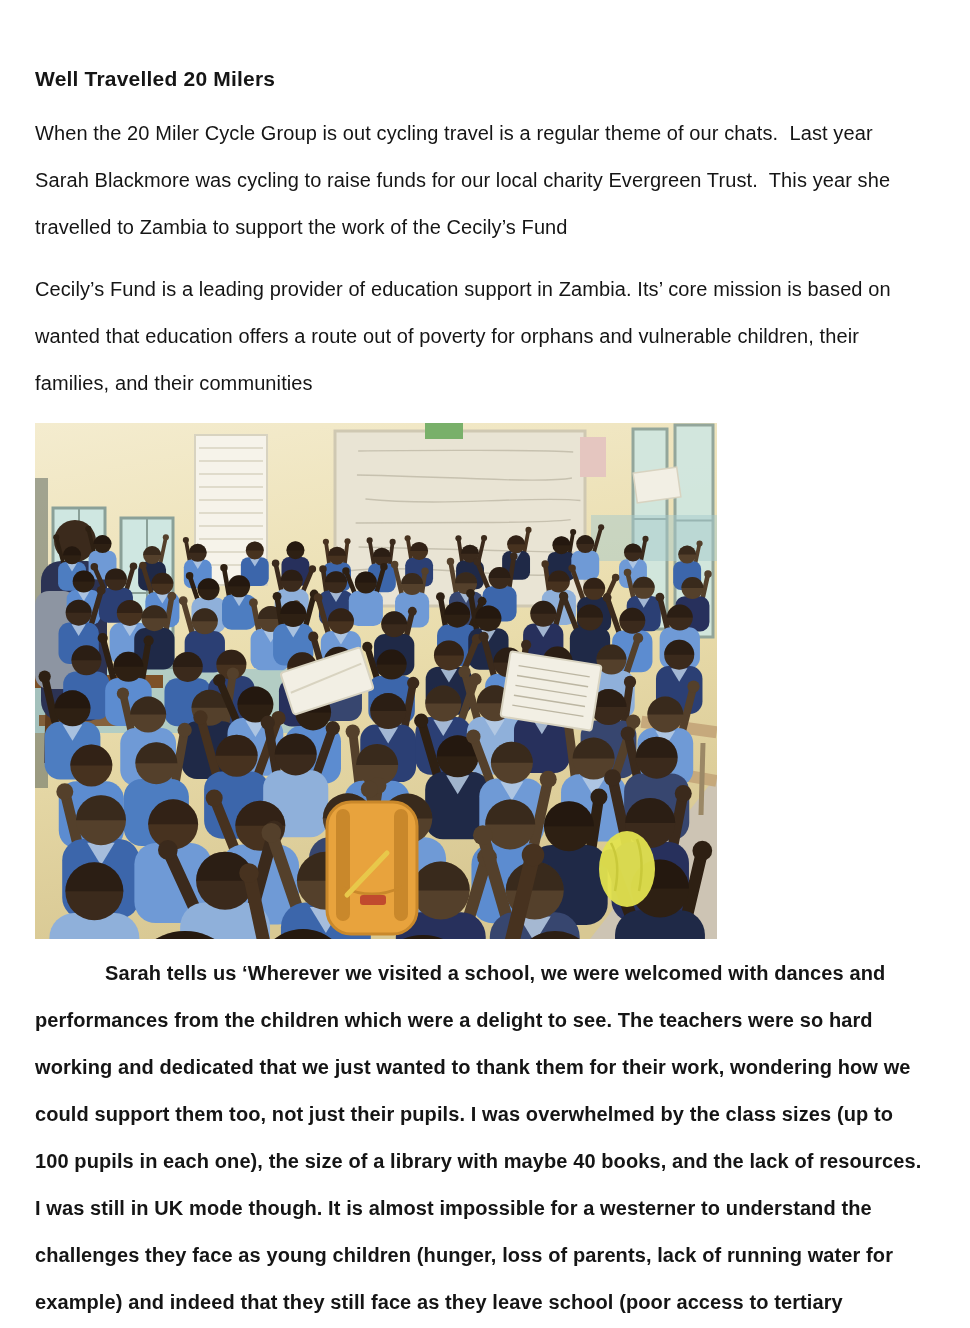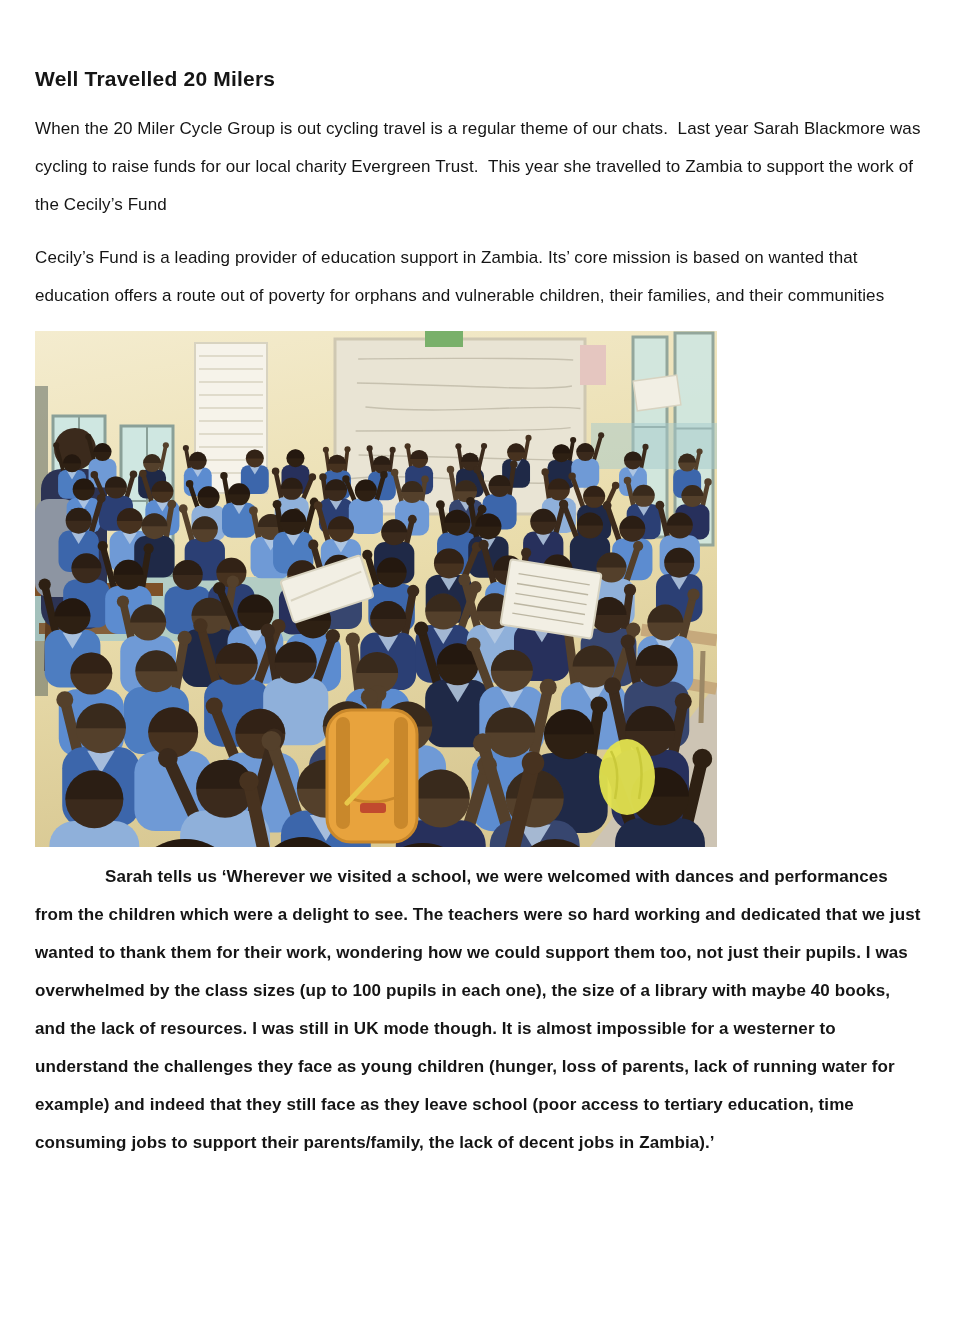--- a/index.html
+++ b/index.html
@@ -1,19 +1,19 @@
 <!DOCTYPE html>
 <html><head>
 <meta charset="utf-8">
 <style>
   html,body{margin:0;padding:0;background:#ffffff;}
   body{width:970px;min-height:1328px;font-family:"Liberation Sans",sans-serif;color:#151515;}
   .page{box-sizing:border-box;width:970px;padding:14px 45px 40px 35px;margin-top:48px;}
   .doc-title{font-size:21px;line-height:34px;font-weight:bold;margin:0 0 14px 0;letter-spacing:.2px;}
-  .para{font-size:17px;line-height:38px;margin:0 0 15px 0;letter-spacing:.1px;white-space:pre-wrap;}
+  .para{font-size:20px;line-height:47px;margin:0 0 15px 0;letter-spacing:.1px;white-space:pre-wrap;}
   .para.first-indent{text-indent:70px;font-weight:bold;}
   .photo-figure{margin:16px 0 11px 0;width:682px;height:516px;padding:0;}
   .photo-figure svg{display:block;width:682px;height:516px;}
 </style>
 </head>
 <body>
 
 <div class="page">
 
   <h1 class="doc-title">Well Travelled 20 Milers</h1>

